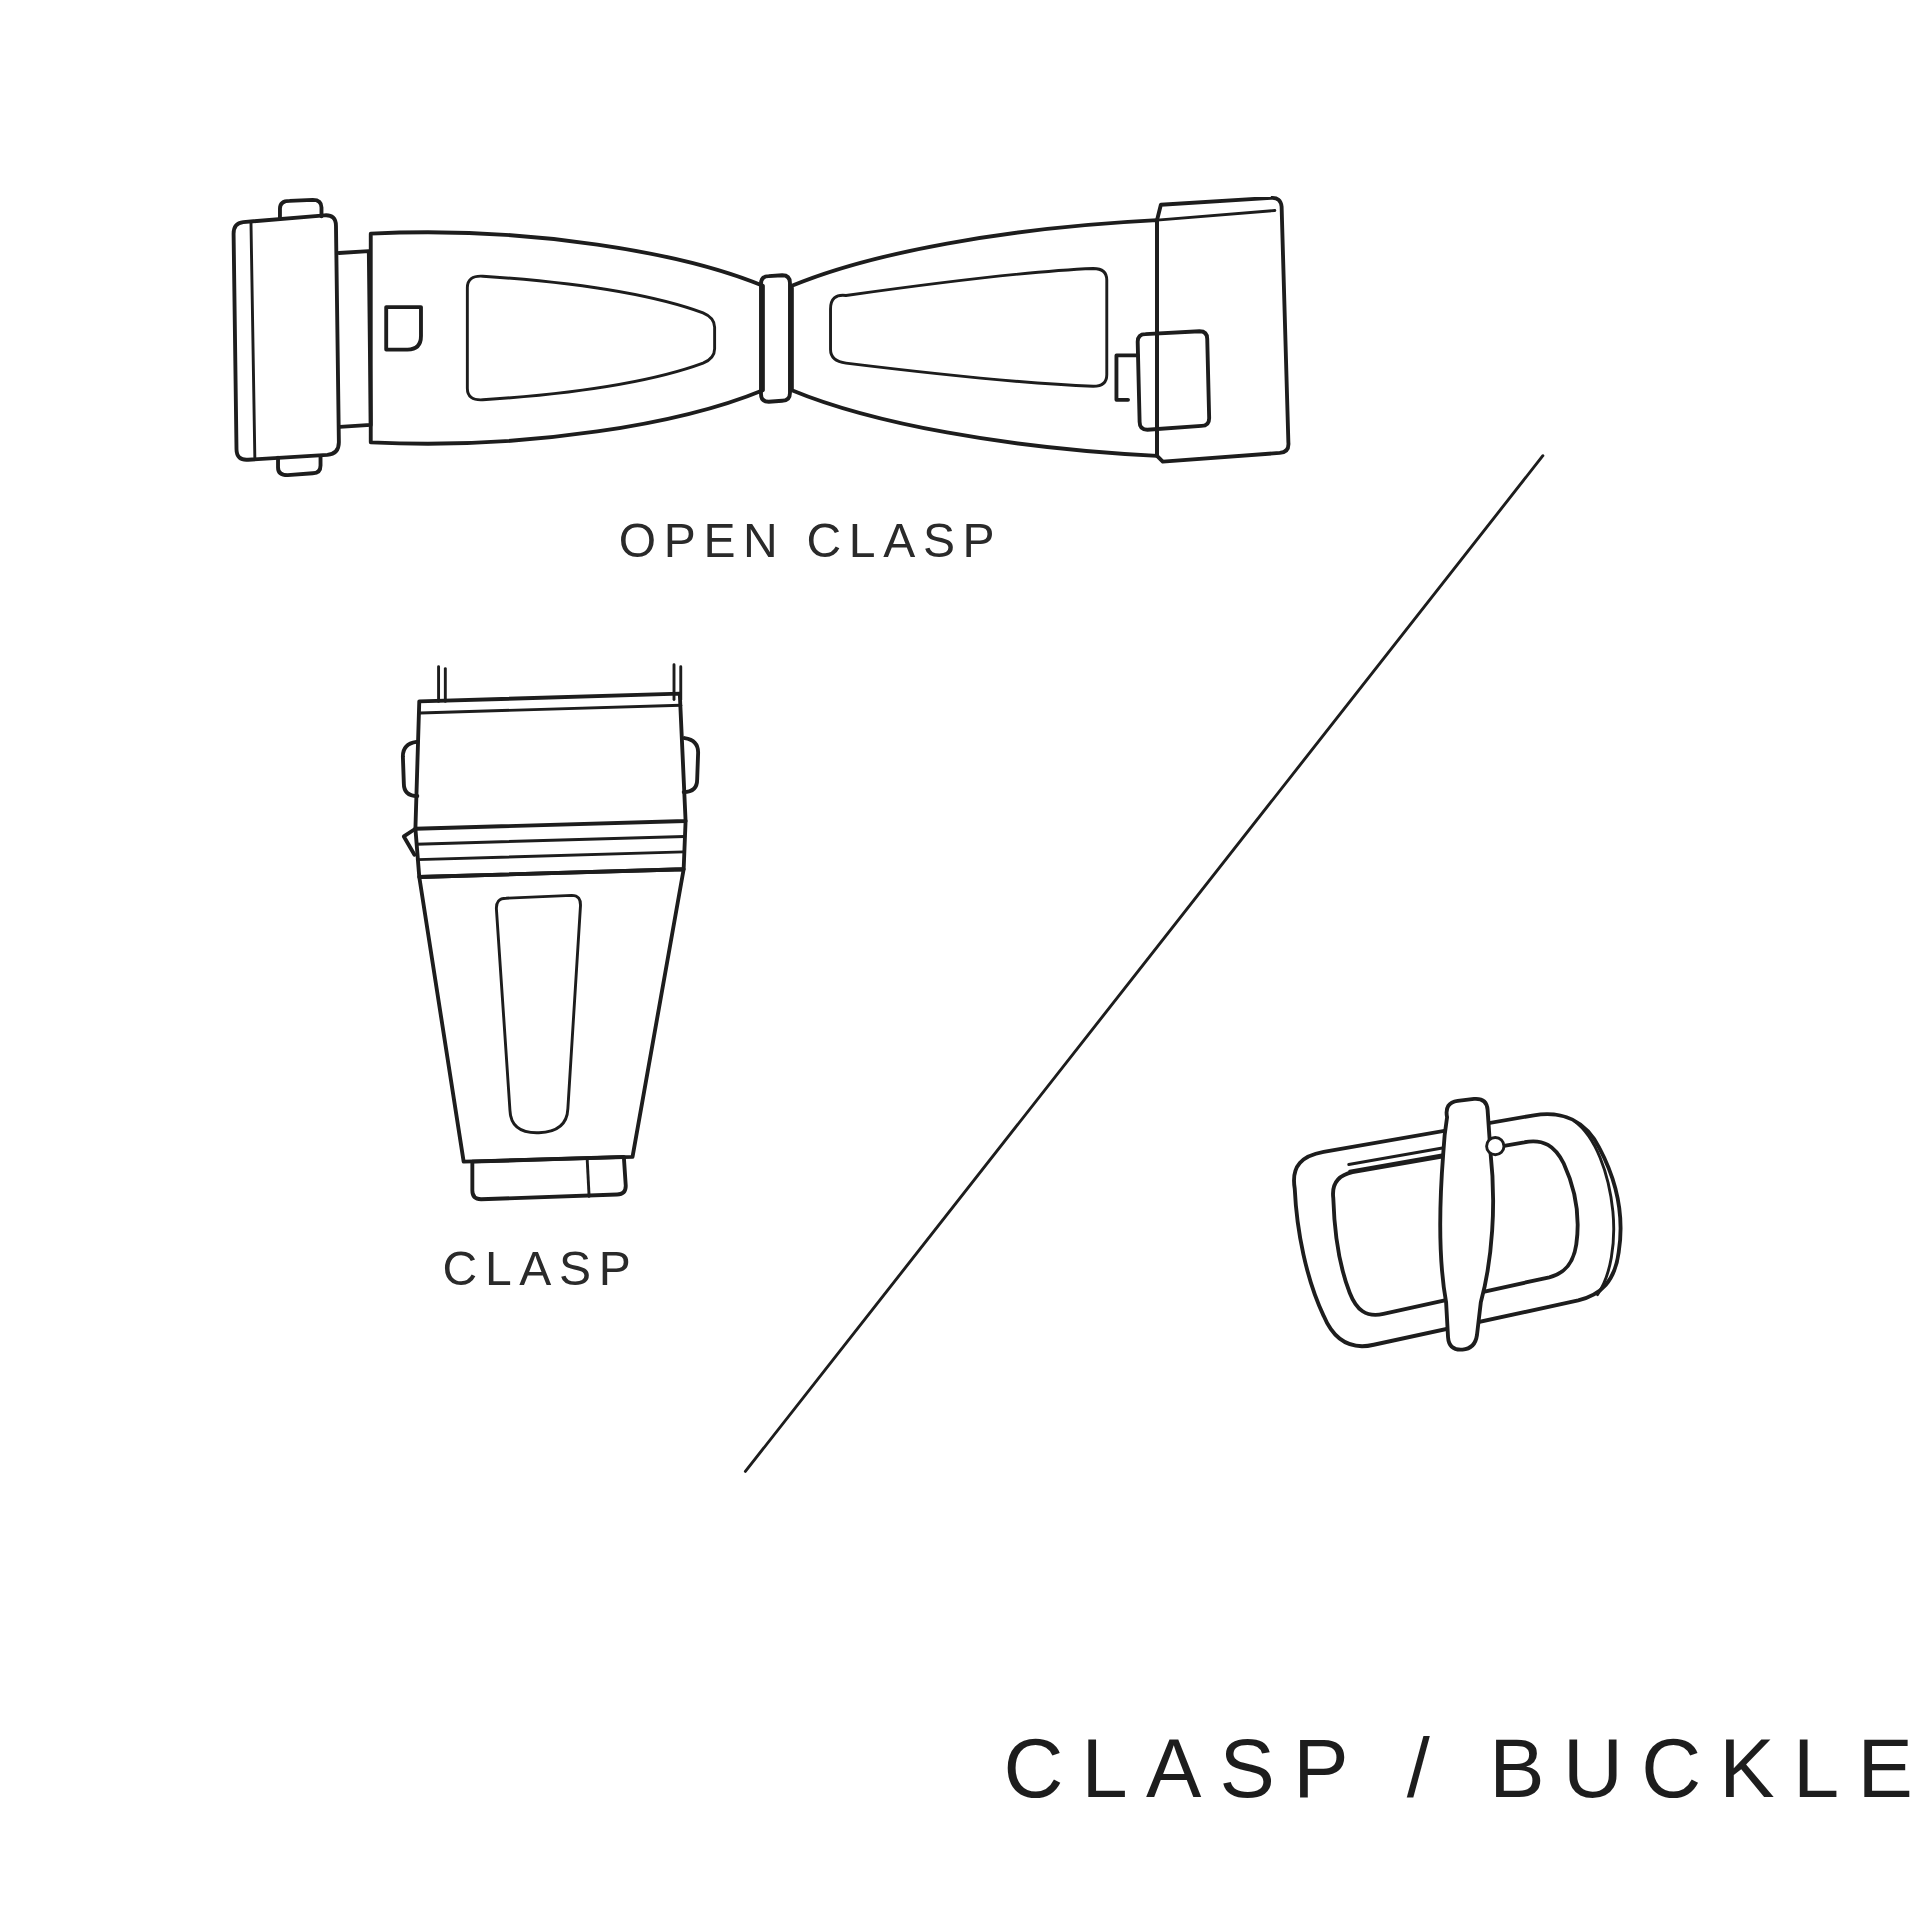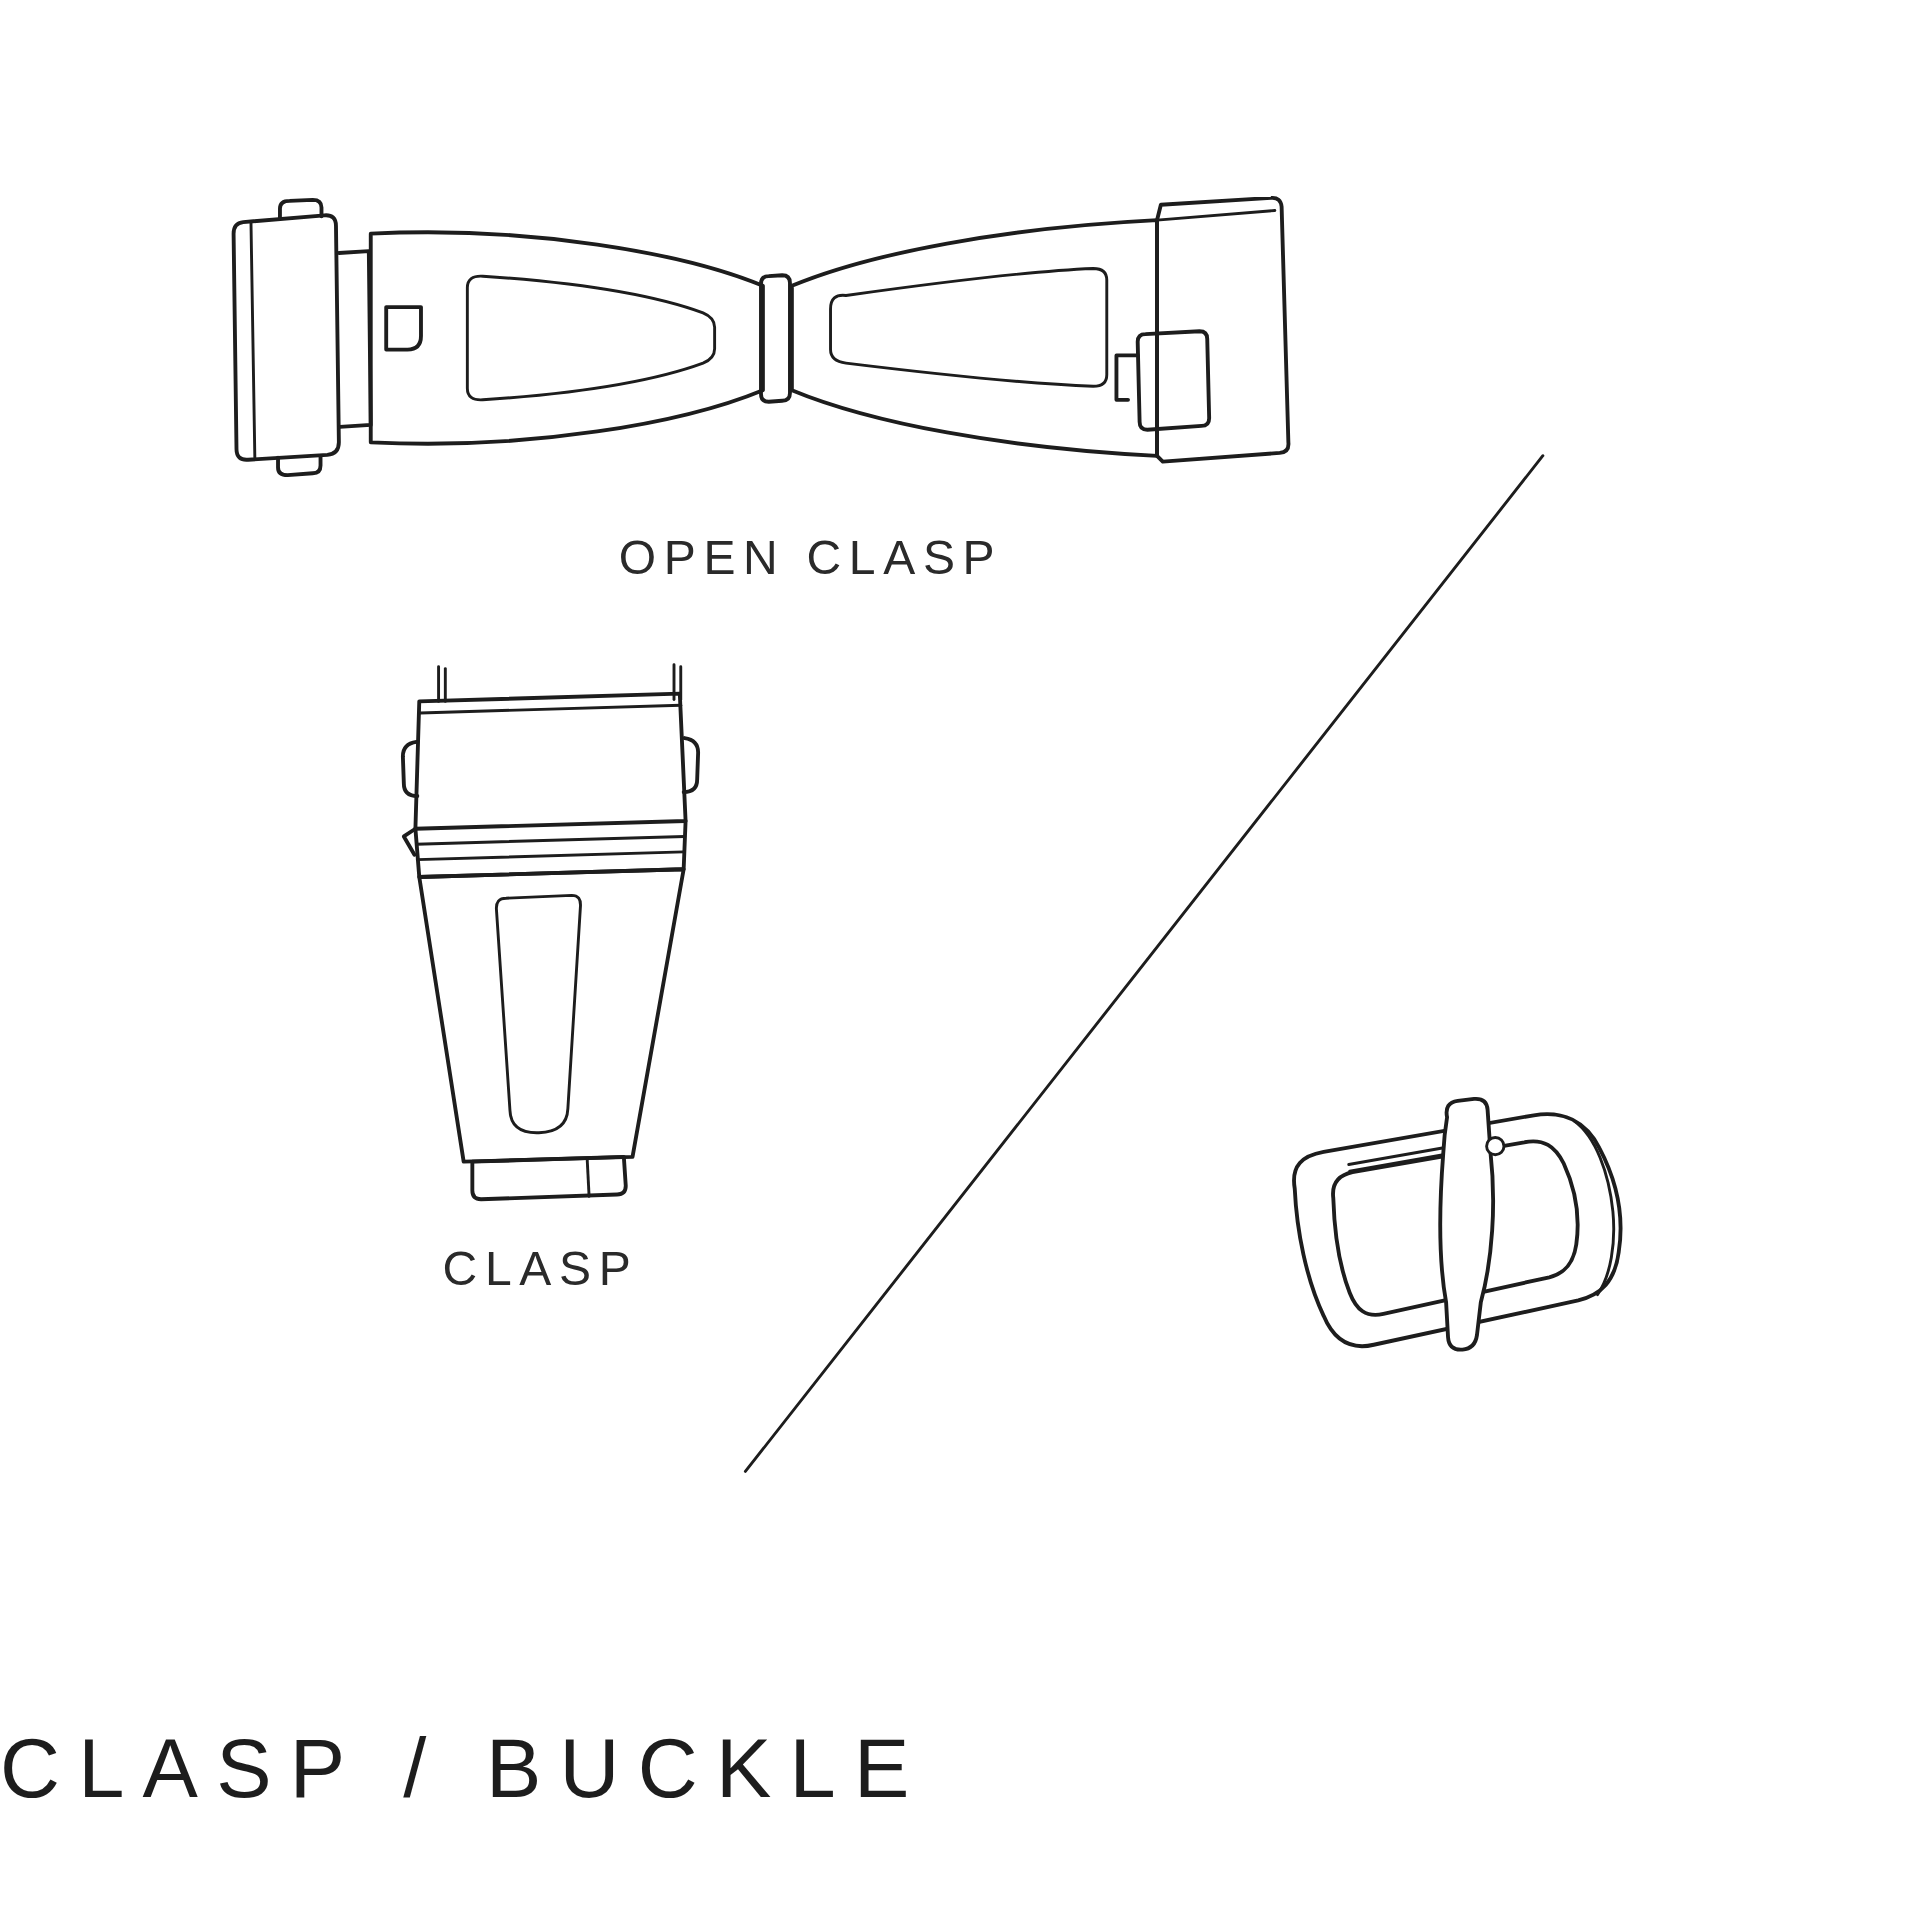--- a/index.html
+++ b/index.html
@@ -30,21 +30,21 @@
     font-size: 48px;
     font-weight: 400;
     letter-spacing: 0.16em;
     white-space: nowrap;
   }
   .title {
     position: absolute;
     left: 0;
     top: 1721px;
     width: 1931px;
-    text-align: left;
+    text-align: right;
     color: #1d1d1d;
     font-size: 83px;
     font-weight: 400;
     letter-spacing: 0.22em;
     white-space: nowrap;
   }
   .stroke {
     fill: none;
     stroke: #1d1d1d;
     stroke-width: 4;
@@ -94,21 +94,21 @@
       <path class="stroke" d="M590,96 C672,62 810,36 968,28 L968,272 C810,264 672,238 590,204 Z"></path>
       <path class="stroke-thin" d="M646,106 C760,90 852,80 902,78 Q916,78 916,90 L916,188 Q916,200 902,200 C852,198 760,190 646,176 Q630,174 630,162 L630,120 Q630,104 646,106 Z"></path>
 
       <path class="stroke" d="M968,28 L972,12 L1086,5 Q1096,4 1097,14 L1104,258 Q1105,268 1095,269 L974,278 L968,272 Z"></path>
       <path class="stroke-thin" d="M968,28 L1090,18"></path>
       <path class="stroke" d="M956,146 L1012,143 Q1020,143 1020,151 L1022,233 Q1022,241 1014,241 L958,245 Q950,245 950,237 L948,154 Q948,146 956,146 Z"></path>
       <path class="stroke" d="M948,168 L926,168 L926,214 L938,214"></path>
     </svg>
   </div>
 
-  <div class="label" style="left:521px; top:530px; width:579px;">OPEN CLASP</div>
+  <div class="label" style="left:521px; top:513px; width:579px;">OPEN CLASP</div>
 
   <div class="fig" style="left:396px; top:657px; width:309px; height:550px;">
     <svg viewBox="0 0 320 570">
 
       <path class="stroke-thin" d="M44,10 L44,46"></path>
       <path class="stroke-thin" d="M51,12 L51,46"></path>
       <path class="stroke-thin" d="M288,8 L288,44"></path>
       <path class="stroke-thin" d="M295,10 L295,44"></path>
 
       <path class="stroke" d="M24,46 L294,38 L300,170 L20,178 Z"></path>

